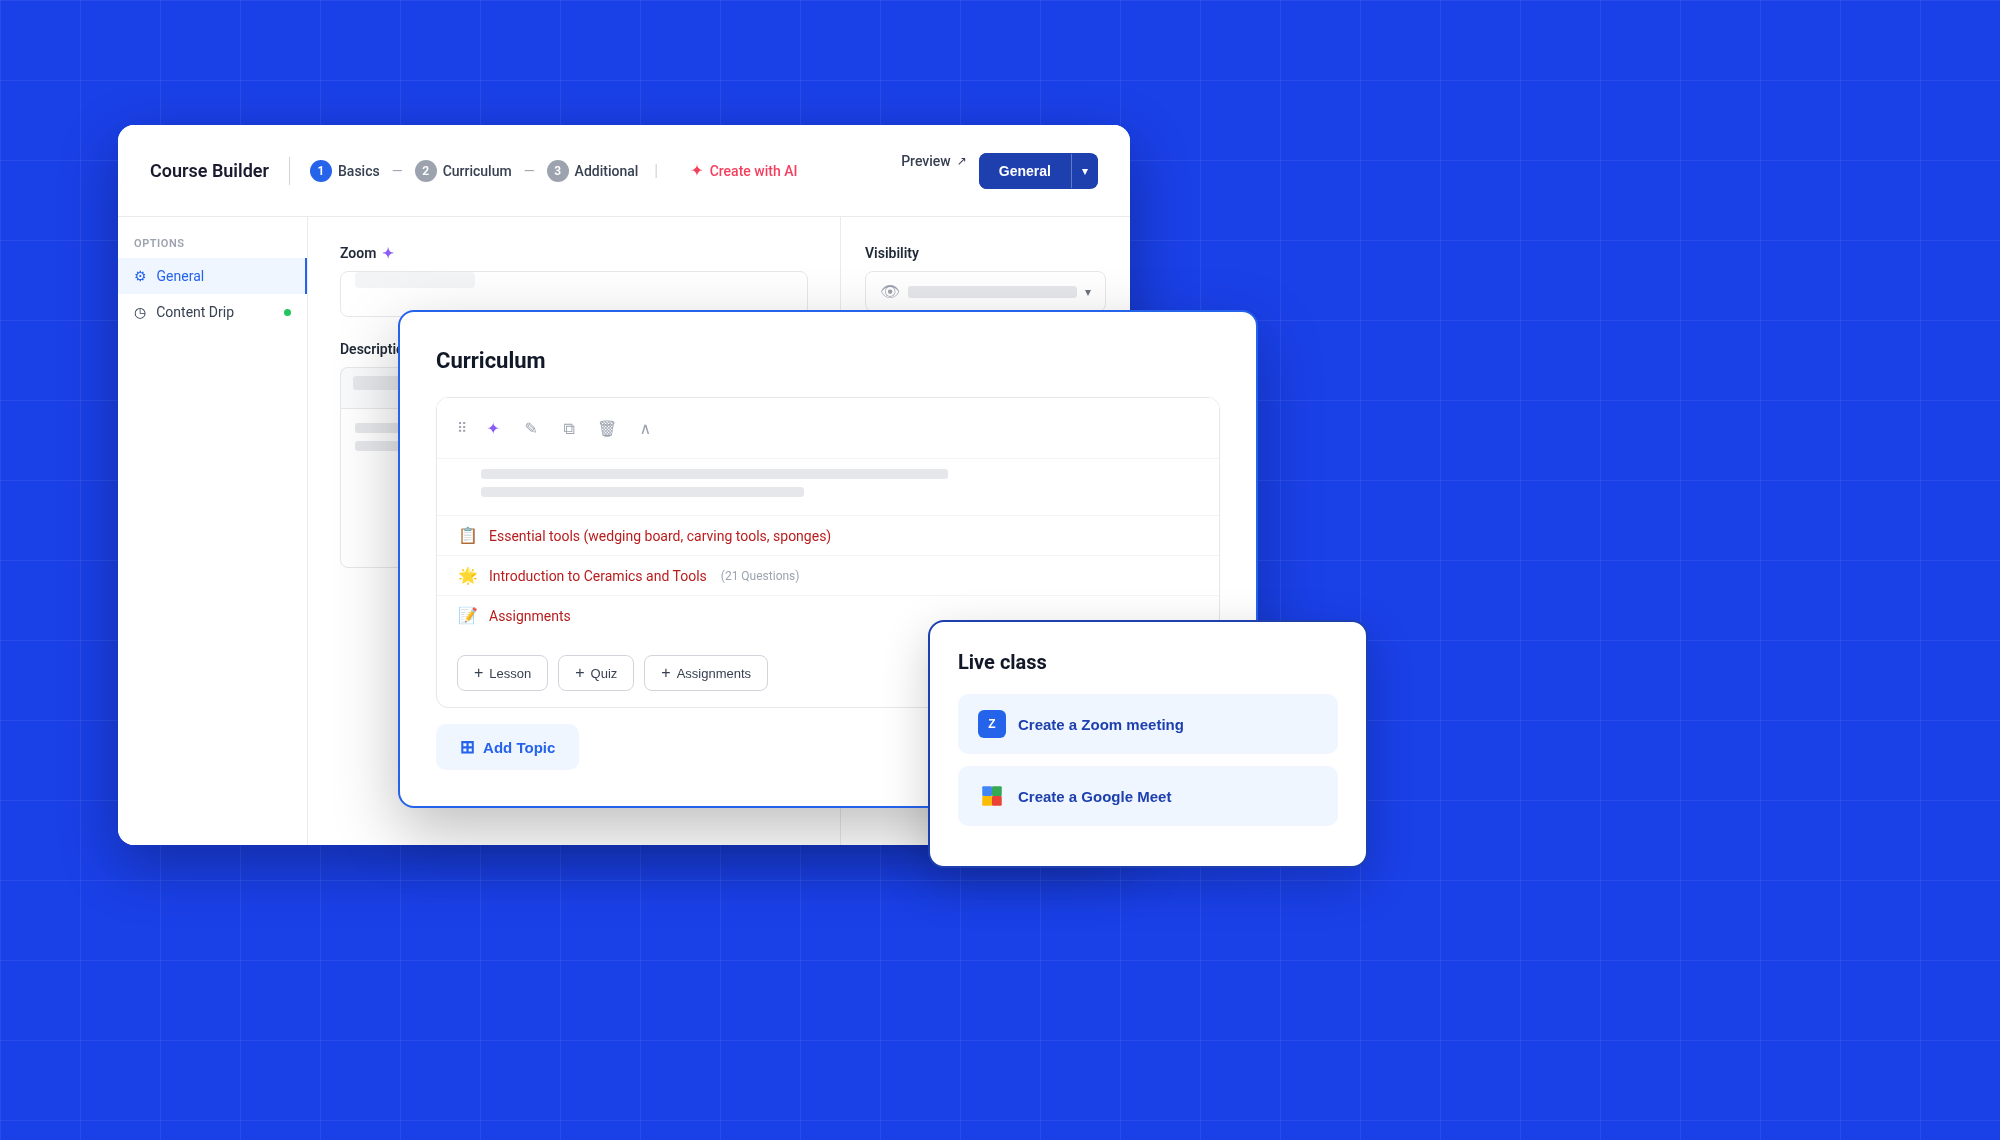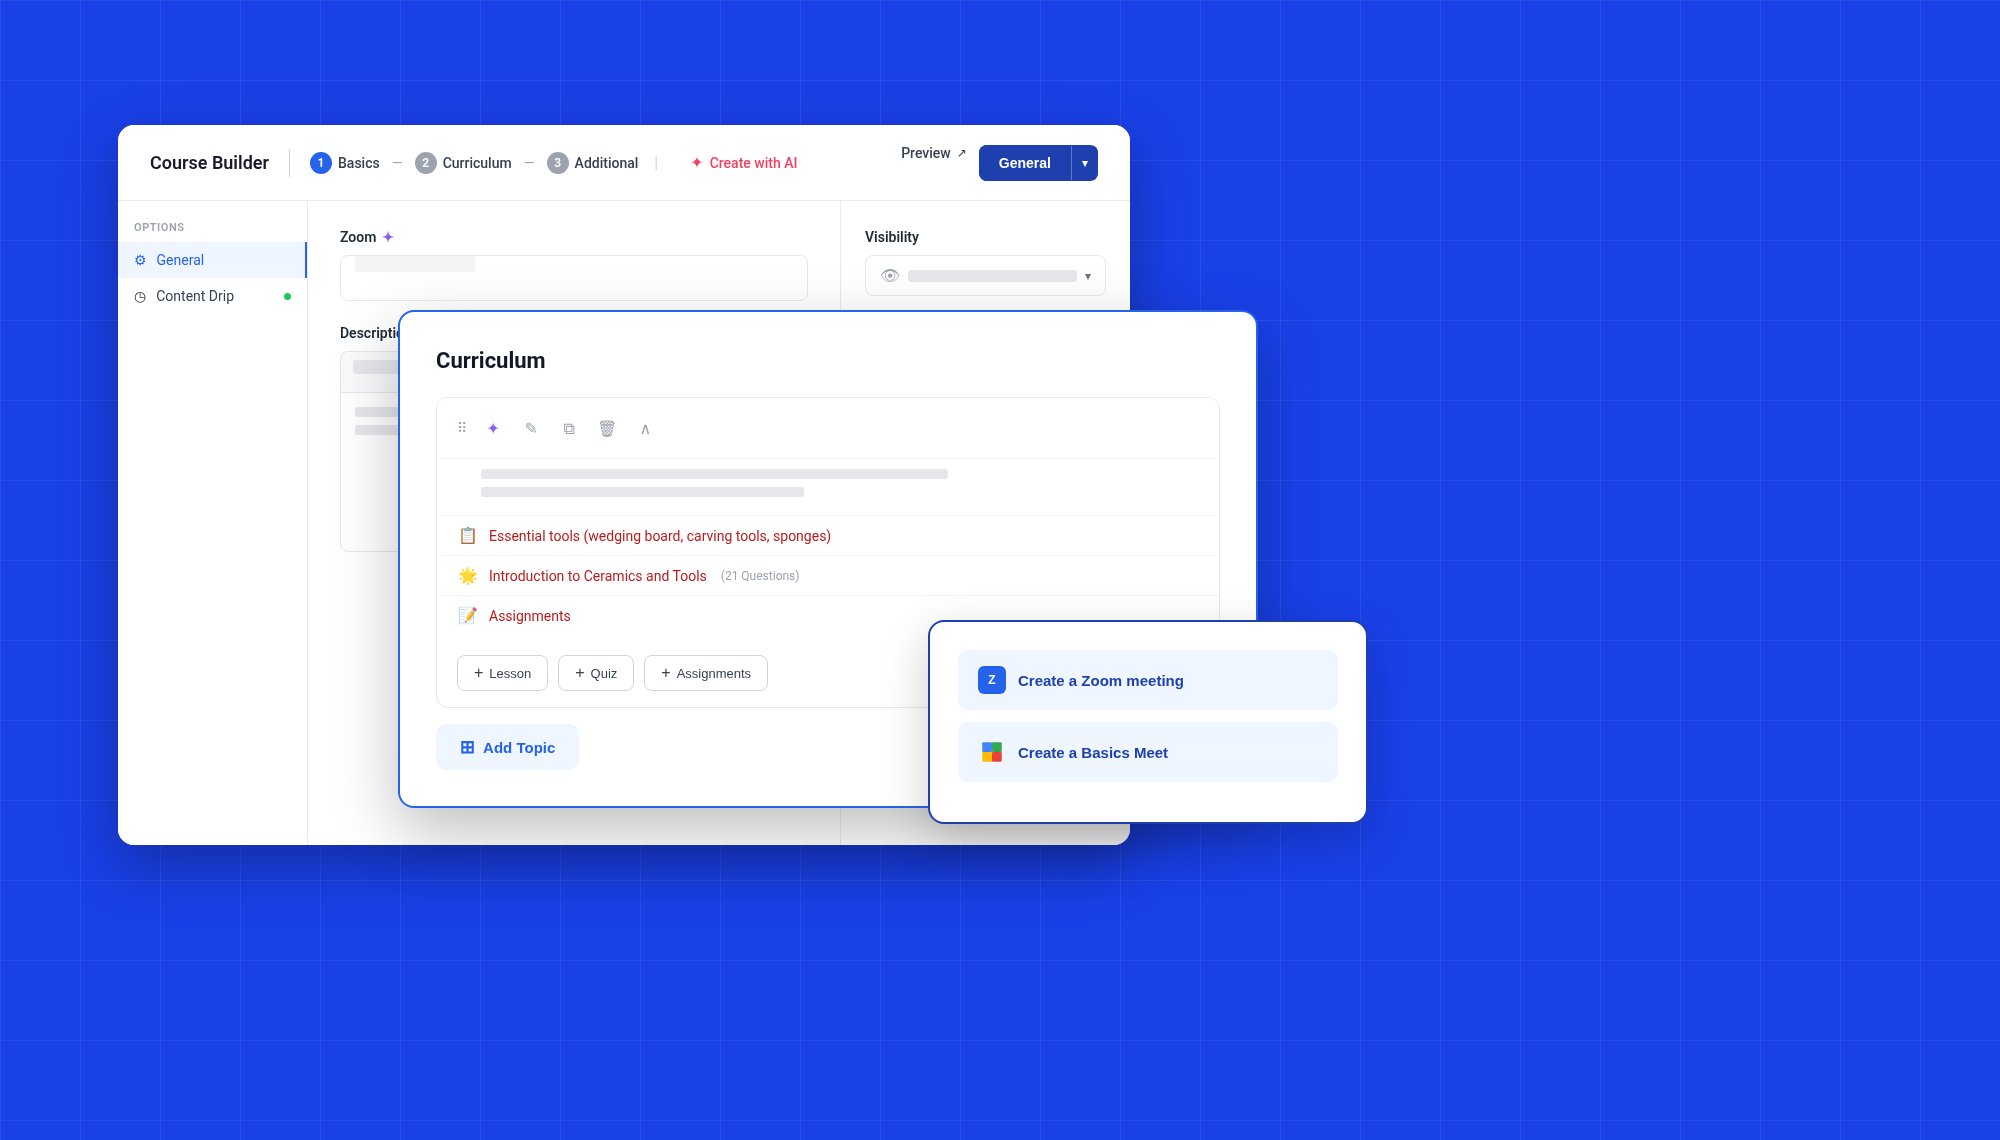--- a/index.html
+++ b/index.html
@@ -26,21 +26,21 @@
       background: #ffffff;
       border-radius: 16px;
       box-shadow: 0 20px 60px rgba(0,0,0,0.3);
       overflow: hidden;
     }
 
     .header-bar {
       display: flex;
       align-items: center;
       padding: 0 32px;
-      height: 76px;
+      height: 92px;
       border-bottom: 1px solid #e8eaed;
       background: #fff;
     }
 
     .course-builder-title {
       font-size: 18px;
       font-weight: 600;
       color: #1a1a2e;
       margin-right: 20px;
     }
@@ -665,30 +665,31 @@
     </div>
   </div>
 
   <button class="add-topic-btn">
     <span style="font-size:18px;">⊞</span>
     <span>Add Topic</span>
   </button>
 </div>
 
 <div class="live-class-panel">
+  <div class="live-class-title">Live class</div>
 
   <button class="meet-btn">
     <span style="font-size:22px; display:flex; align-items:center; justify-content:center; width:28px; height:28px; background:#2563eb; border-radius:6px; color:white; font-weight:700; font-size:12px;">Z</span>
     <span>Create a Zoom meeting</span>
   </button>
 
   <button class="meet-btn">
     <span style="font-size:22px; display:flex; align-items:center; justify-content:center; width:28px; height:28px;">
       <svg width="26" height="26" viewBox="0 0 48 48">
         <rect x="6" y="6" width="18" height="18" rx="2" fill="#4285f4"></rect>
         <rect x="24" y="6" width="18" height="18" rx="2" fill="#34a853"></rect>
         <rect x="6" y="24" width="18" height="18" rx="2" fill="#fbbc05"></rect>
         <rect x="24" y="24" width="18" height="18" rx="2" fill="#ea4335"></rect>
       </svg>
     </span>
-    <span>Create a Basics Meet</span>
+    <span>Create a Google Meet</span>
   </button>
 </div>
 
 </body></html>

